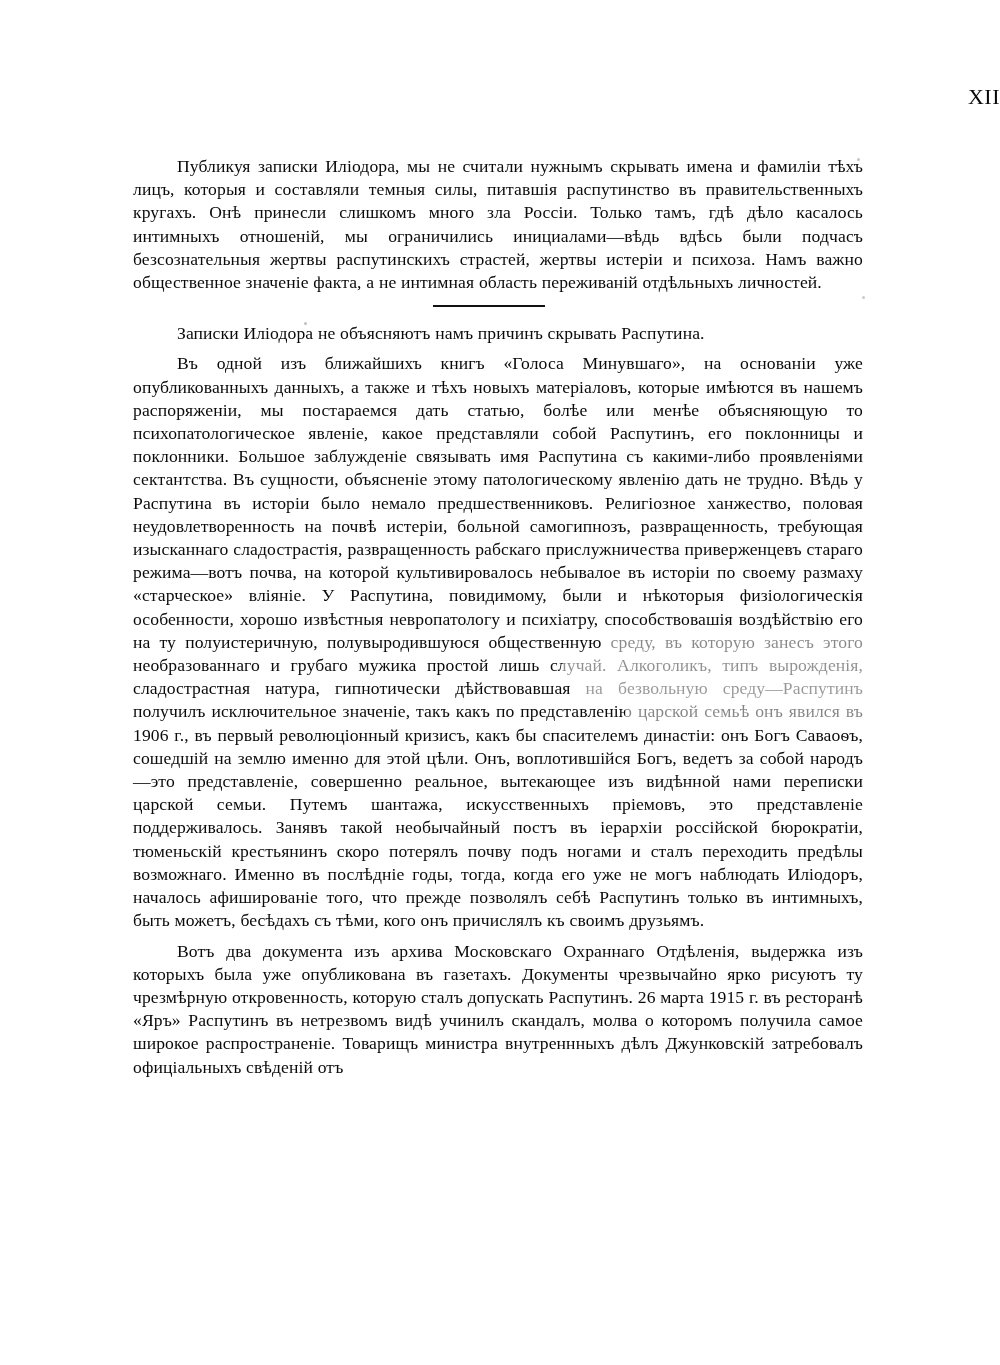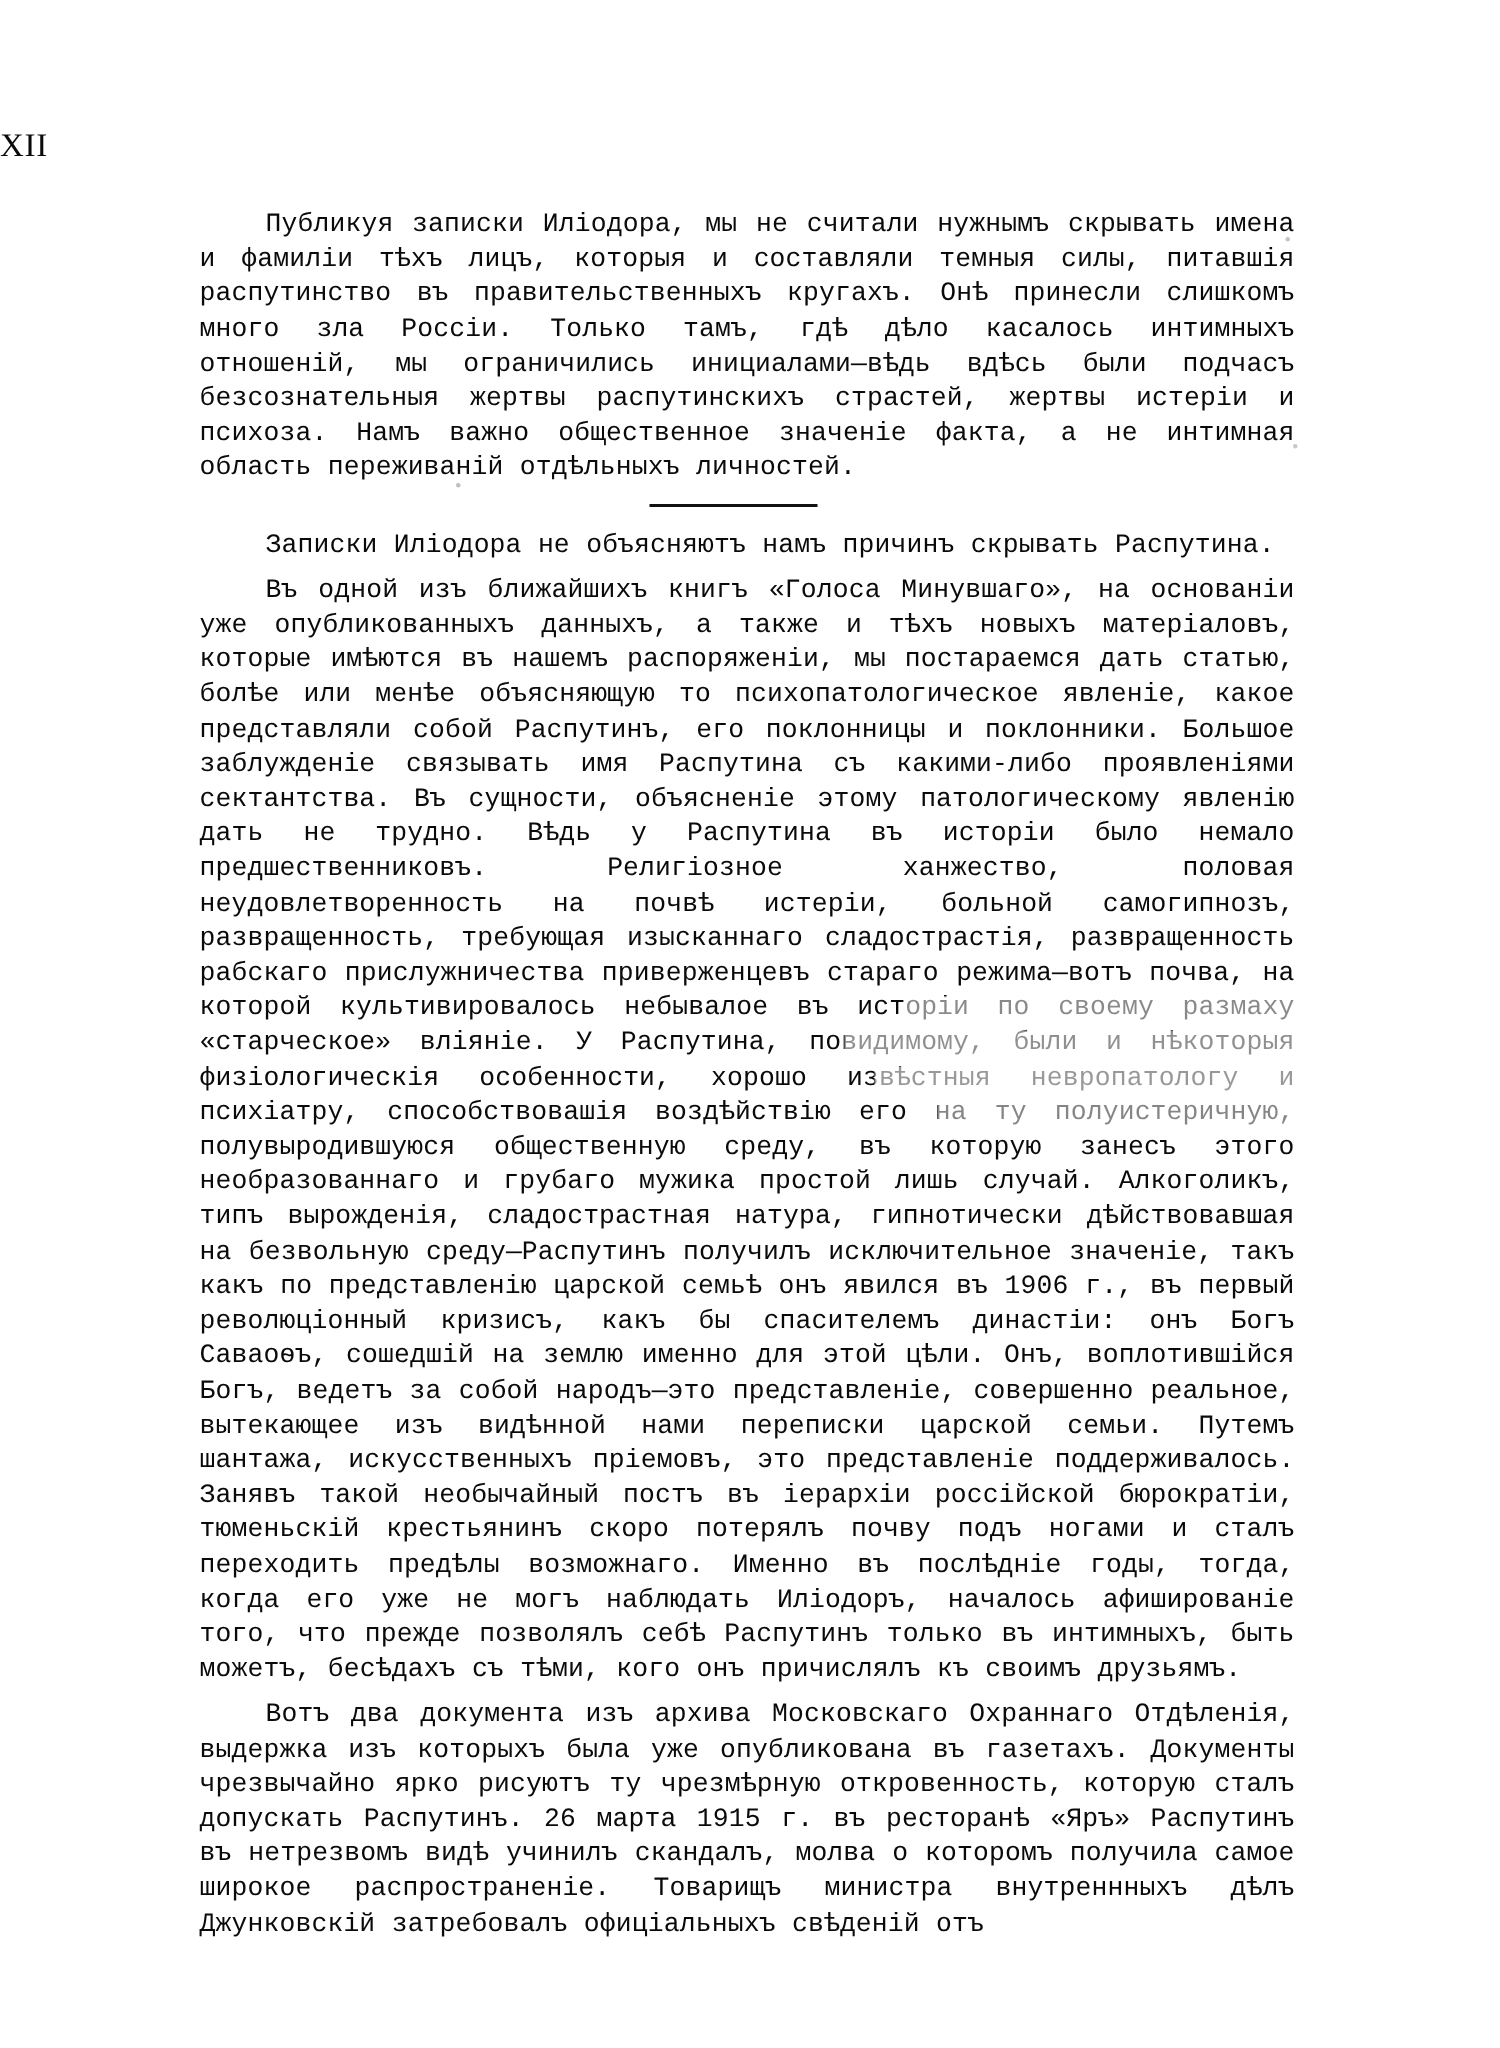--- a/index.html
+++ b/index.html
@@ -23,33 +23,32 @@
     height: 1365px;
     background: #ffffff;
   }
 
   
   #page-number {
     position: absolute;
     top: 84px;
     left: 0;
     width: 1000px;
-    text-align: left;
+    text-align: right;
     font-size: 22px;
     letter-spacing: 0.5px;
     font-weight: 400;
   }
 
   
   #text-column {
     position: absolute;
     left: 133px;
-    top: 139px;
+    top: 155px;
     width: 730px;
-    font-family: Liberation Mono, monospace;
   }
 
   .para {
     margin: 0;
     font-size: 17.6px;
     line-height: 23.2px;
     text-align: justify;
     text-justify: inter-word;
     letter-spacing: 0.1px;
     word-spacing: 0.2px;

